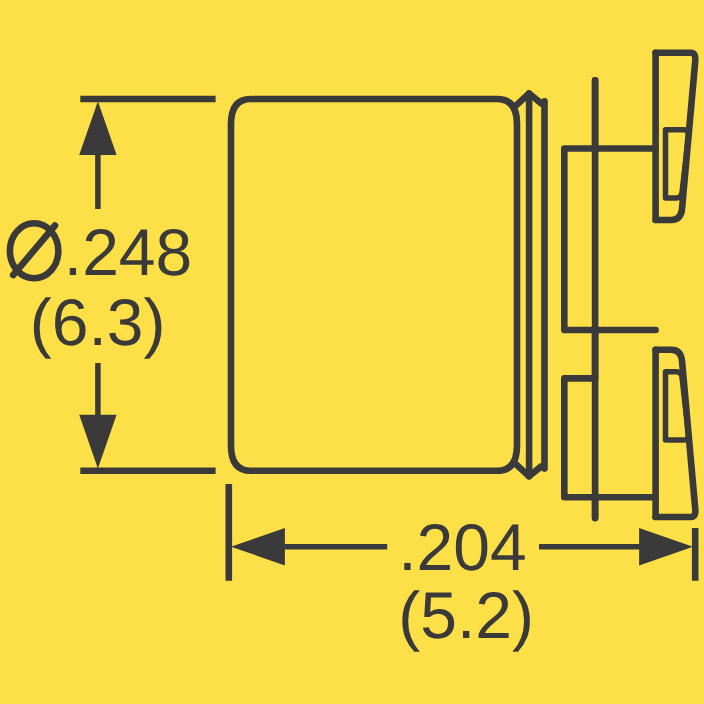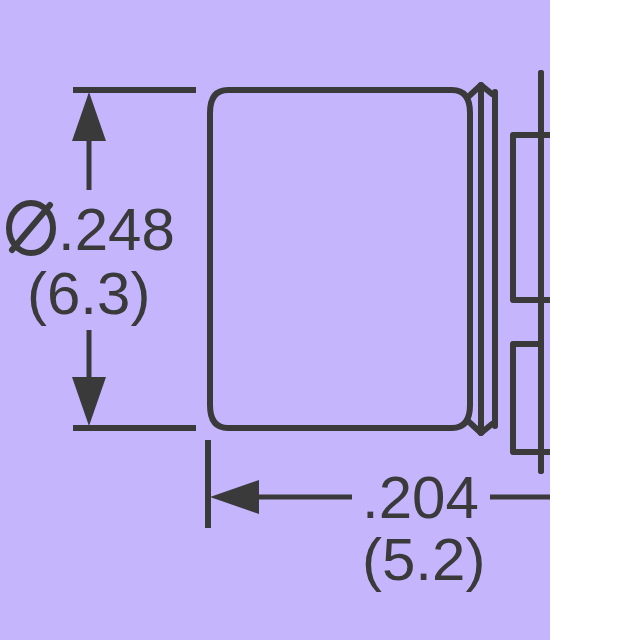--- a/index.html
+++ b/index.html
@@ -2,23 +2,23 @@
 <html><head>
 <meta charset="utf-8">
 <style>
   html, body {
     margin: 0;
     padding: 0;
     background: #ffffff;
   }
   #drawing-root {
     position: relative;
-    width: 550px;
+    width: 640px;
     height: 640px;
-    background: #c4b5fd;
+    background: #fde047;
     font-family: "Liberation Sans", sans-serif;
     overflow: hidden;
   }
   #drawing-svg {
     position: absolute;
     left: 0;
     top: 0;
     width: 640px;
     height: 640px;
     display: block;

